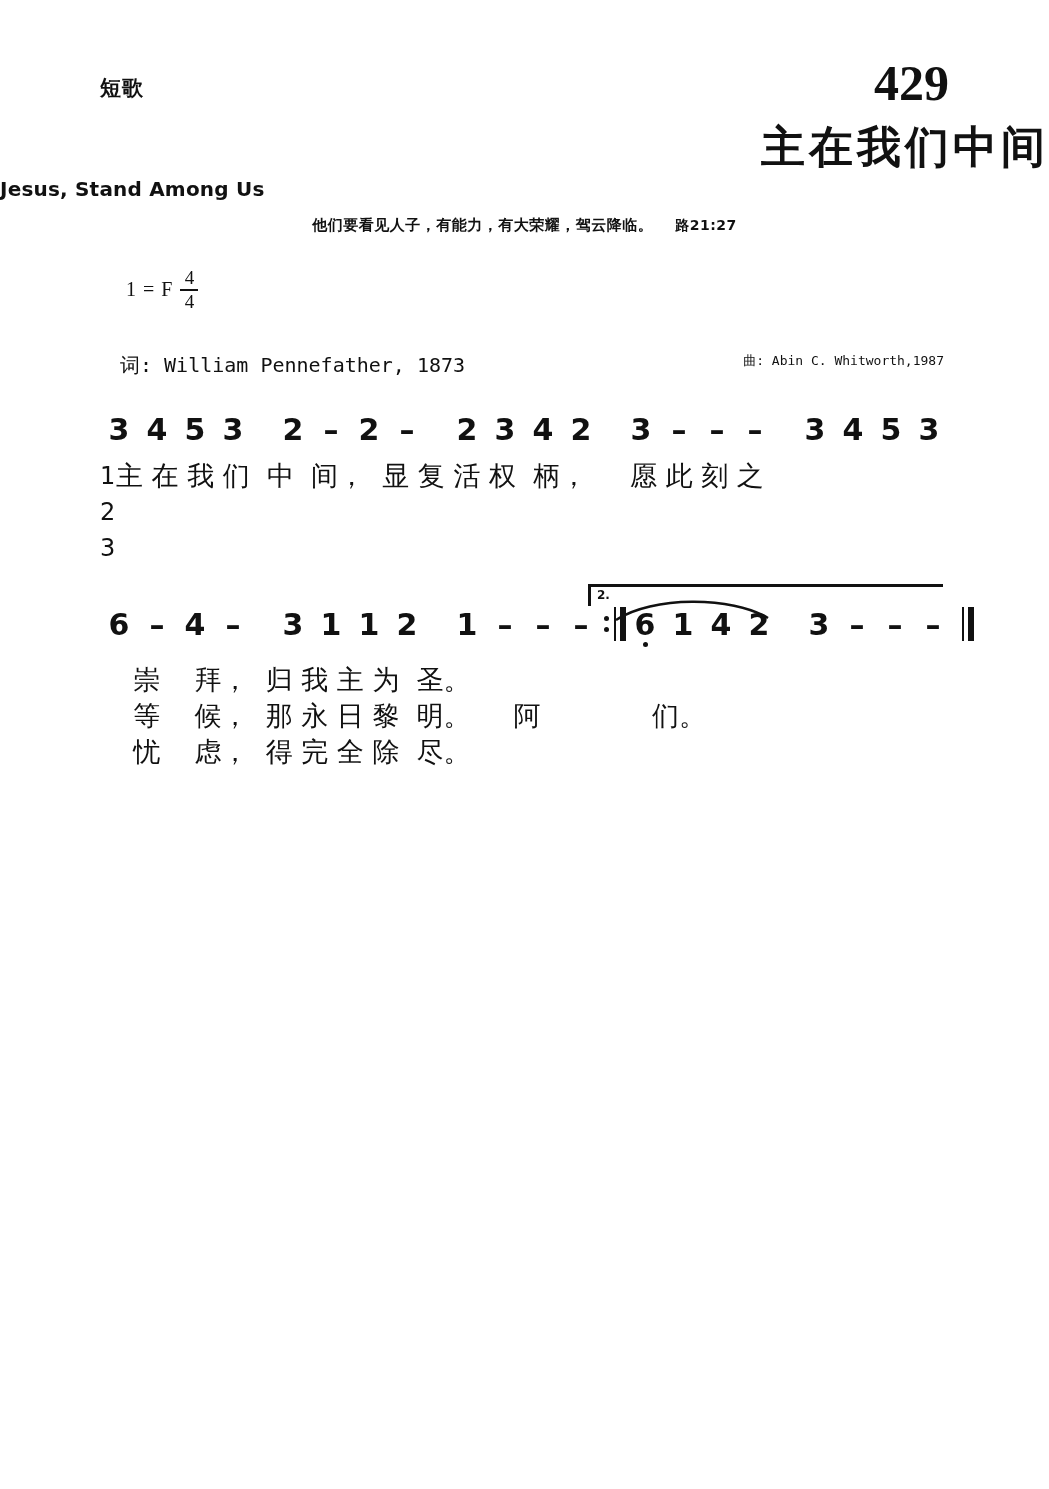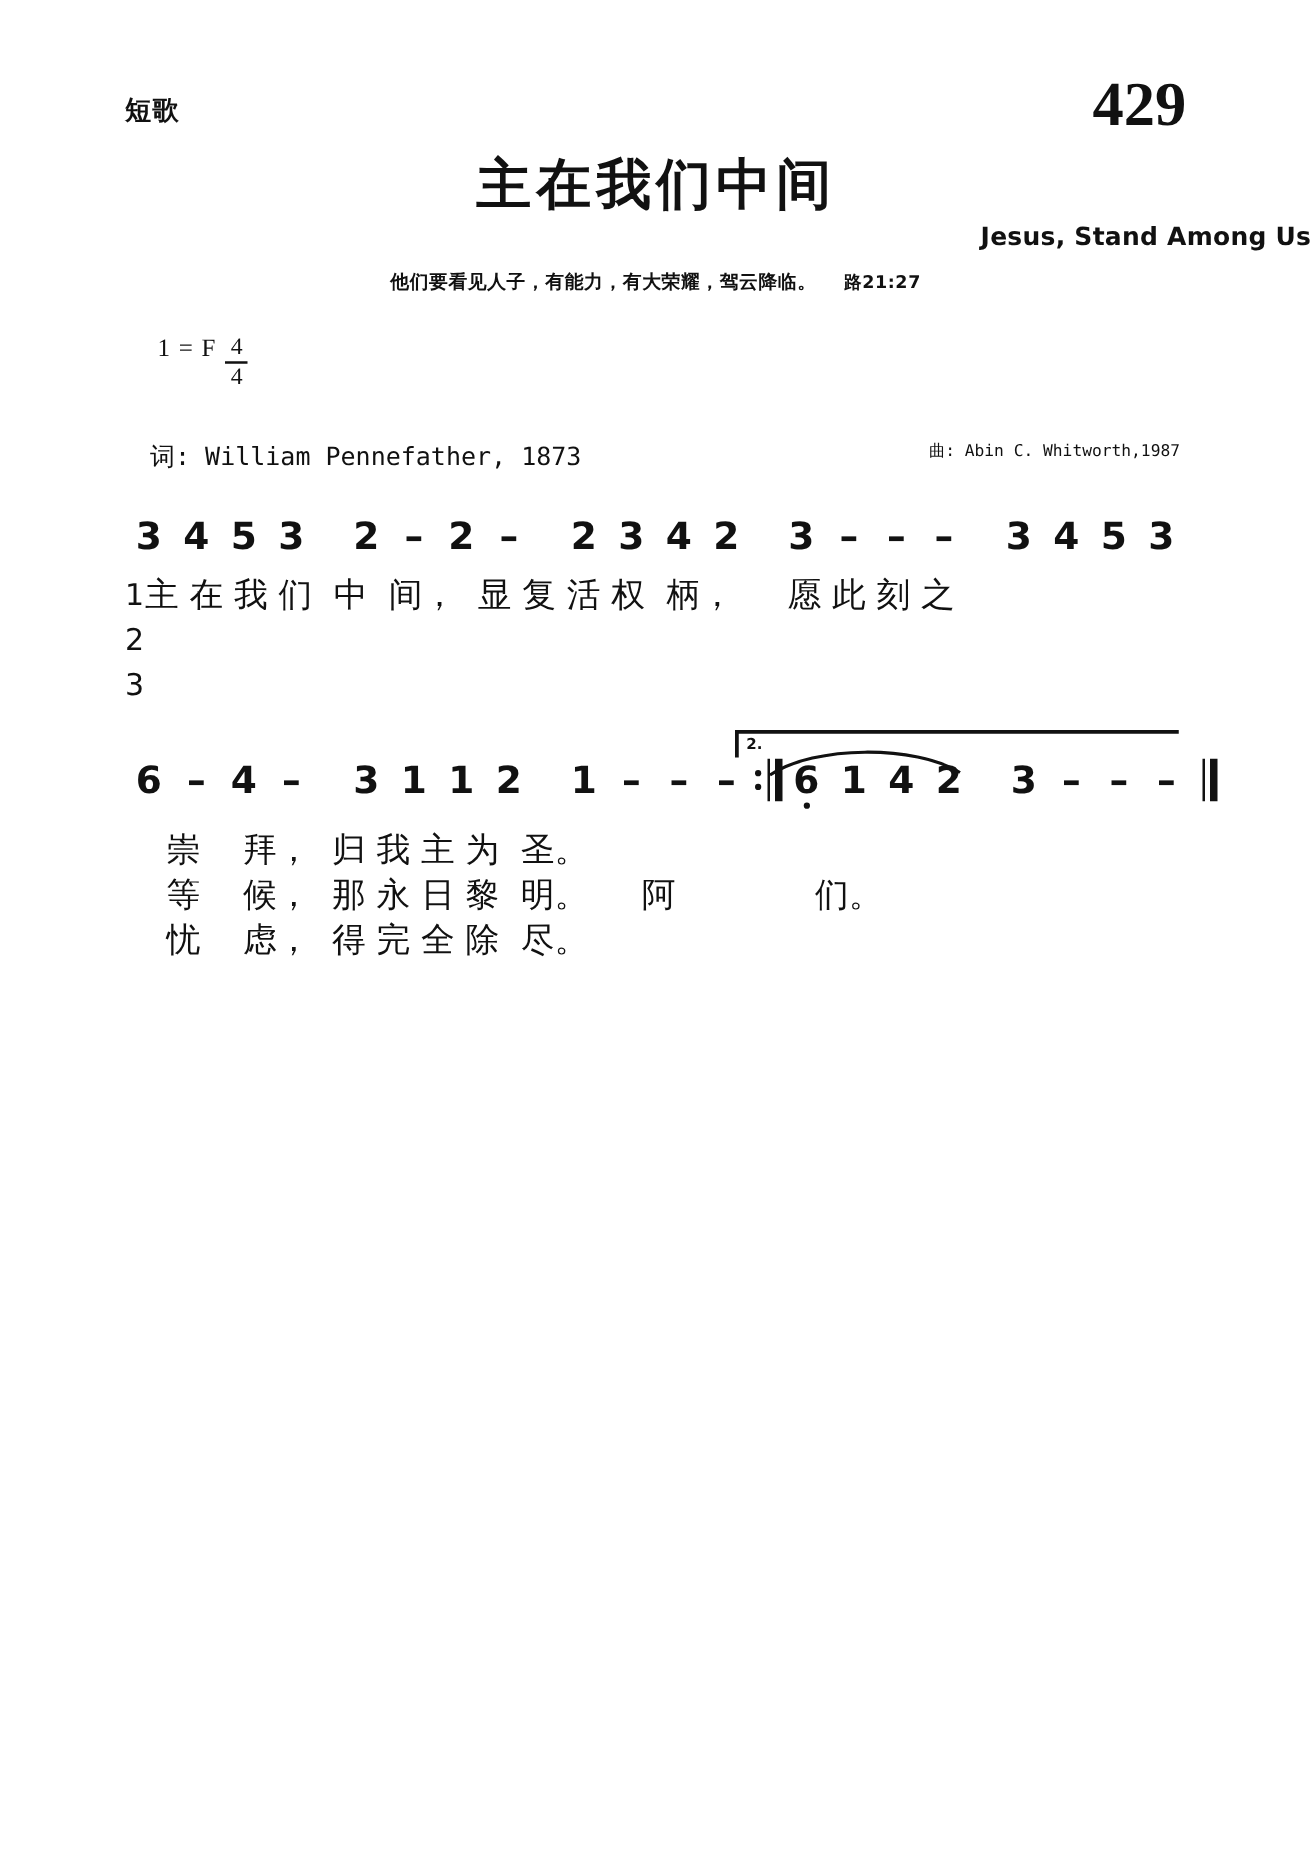--- a/index.html
+++ b/index.html
@@ -39,32 +39,32 @@
     font-weight: 700;
     font-size: 50px;
     line-height: 1;
   }
 
   .title-cn {
     position: absolute;
     left: 1px;
     right: 0;
     top: 118px;
-    text-align: center;
+    text-align: right;
     font-family: "DejaVu Sans", sans-serif;
     font-weight: 700;
     font-size: 44px;
     letter-spacing: 4px;
   }
   .title-en {
     position: absolute;
     left: 0;
     right: 0;
     top: 177px;
-    text-align: right;
+    text-align: left;
     font-family: "DejaVu Sans", sans-serif;
     font-weight: 700;
     font-size: 20px;
     letter-spacing: 0.2px;
   }
   .scripture {
     position: absolute;
     left: 0;
     right: 0;
     top: 216px;
@@ -78,21 +78,21 @@
     margin-left: 22px;
     font-size: 14px;
   }
 
   
   .keysig {
     position: absolute;
     left: 126px;
     top: 268px;
     display: flex;
-    align-items: flex-start;
+    align-items: center;
     font-family: "Liberation Serif", serif;
     font-size: 20px;
   }
   .keysig .kl { letter-spacing: 1px; }
   .frac {
     display: inline-flex;
     flex-direction: column;
     align-items: center;
     margin-left: 7px;
     line-height: 1.05;

